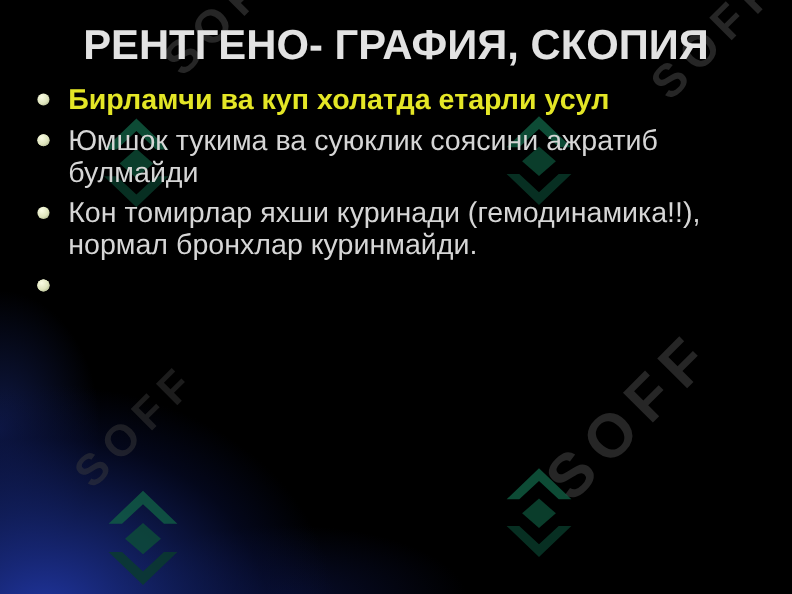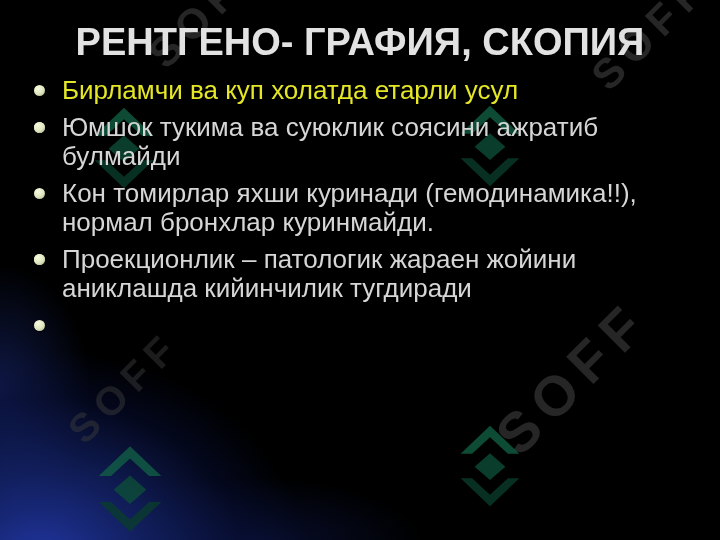--- a/index.html
+++ b/index.html
@@ -58,21 +58,21 @@
     margin:13px 6px 0 33px;padding:0;
   }
   .bullets li{
     position:relative;
     padding-left:29px;
     margin:0 0 8px 0;
     font-size:26px;line-height:29px;
     color:var(--body-text);
   }
   .bullets .txt{white-space:pre-wrap;}
-  .bullets .b{font-weight:normal;}
+  .bullets .b{font-weight:bold;}
   .bullets li.em .txt{color:var(--emphasis-yellow);}
   .marker{
     position:absolute;left:1px;top:9px;
     width:11px;height:11px;border-radius:50%;
     background:radial-gradient(circle at 35% 30%, #fafce4, #dfe5bd 55%, #9aa37e 100%);
     box-shadow:0 1px 1px rgba(0,0,0,0.6);
   }
 </style>
 </head>
 <body>
@@ -118,18 +118,17 @@
   <h1 class="title">РЕНТГЕНО- ГРАФИЯ, СКОПИЯ</h1>
 
   <ul class="bullets">
       <li class="em"><span class="marker"></span><span class="txt"><span class="b">Бирламчи ва куп холатда етарли усул</span></span></li>
       <li><span class="marker"></span></li>
       <li><span class="marker"></span><span class="txt"><span>Юмшок тукима ва суюклик соясини ажратиб
 булмайди</span></span></li>
       <li><span class="marker"></span><span class="txt"><span>Кон томирлар яхши куринади (гемодинамика!!),
 нормал бронхлар куринмайди.</span></span></li>
       <li><span class="marker"></span></li>
-      <li><span class="marker"></span><span class="txt"><span>Проекционлик – патологик жараен жойини
-аниклашда кийинчилик тугдиради</span></span></li>
+      <li><span class="marker"></span></li>
       <li><span class="marker"></span></li>
     </ul>
 
 </div>
 
 </body></html>

